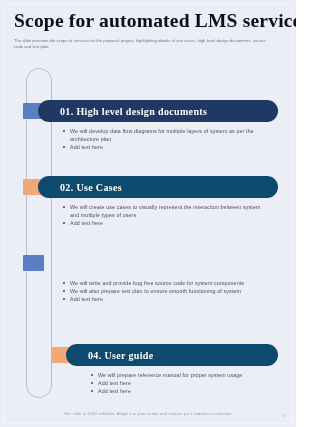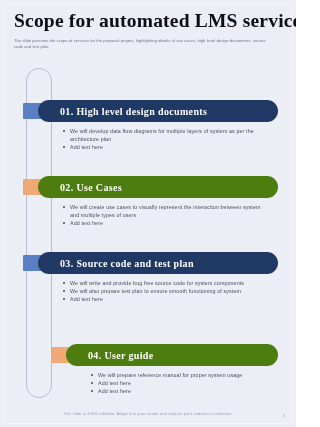--- a/index.html
+++ b/index.html
@@ -98,21 +98,21 @@
     right: 18px;
     top: 0;
     height: 22px;
     border-radius: 11px;
     display: flex;
     align-items: center;
     padding-left: 22px;
     box-sizing: border-box;
   }
   .pill.blue   { background: #1f3864; }
-  .pill.orange { background: #4d7c0f; text-align: center; }
+  .pill.orange { background: #0c4a6e; text-align: center; }
 
   .pill-label {
     font-family: "Liberation Serif", serif;
     font-weight: bold;
     font-size: 10px;
     letter-spacing: 0.35px;
     color: #ffffff;
     white-space: nowrap;
   }
 
@@ -196,23 +196,20 @@
     </div>
     <ul class="bullets">
       <li>We will create use cases to visually represent the interaction between system and multiple types of users</li>
       <li>Add text here</li>
     </ul>
   </div>
 
   <div class="section" id="section-2" style="top:252px;">
     <div class="pill-row">
       <div class="pill-tab blue"></div>
-      <div class="pill blue">
-        <span class="pill-label">03. Source code and test plan</span>
-      </div>
     </div>
     <ul class="bullets">
       <li>We will write and provide bug free source code for system components</li>
       <li>We will also prepare test plan to ensure smooth functioning of system</li>
       <li>Add text here</li>
     </ul>
   </div>
 
   <div class="section" id="section-3" style="top:344px;padding-left:28px;">
     <div class="pill-row">

